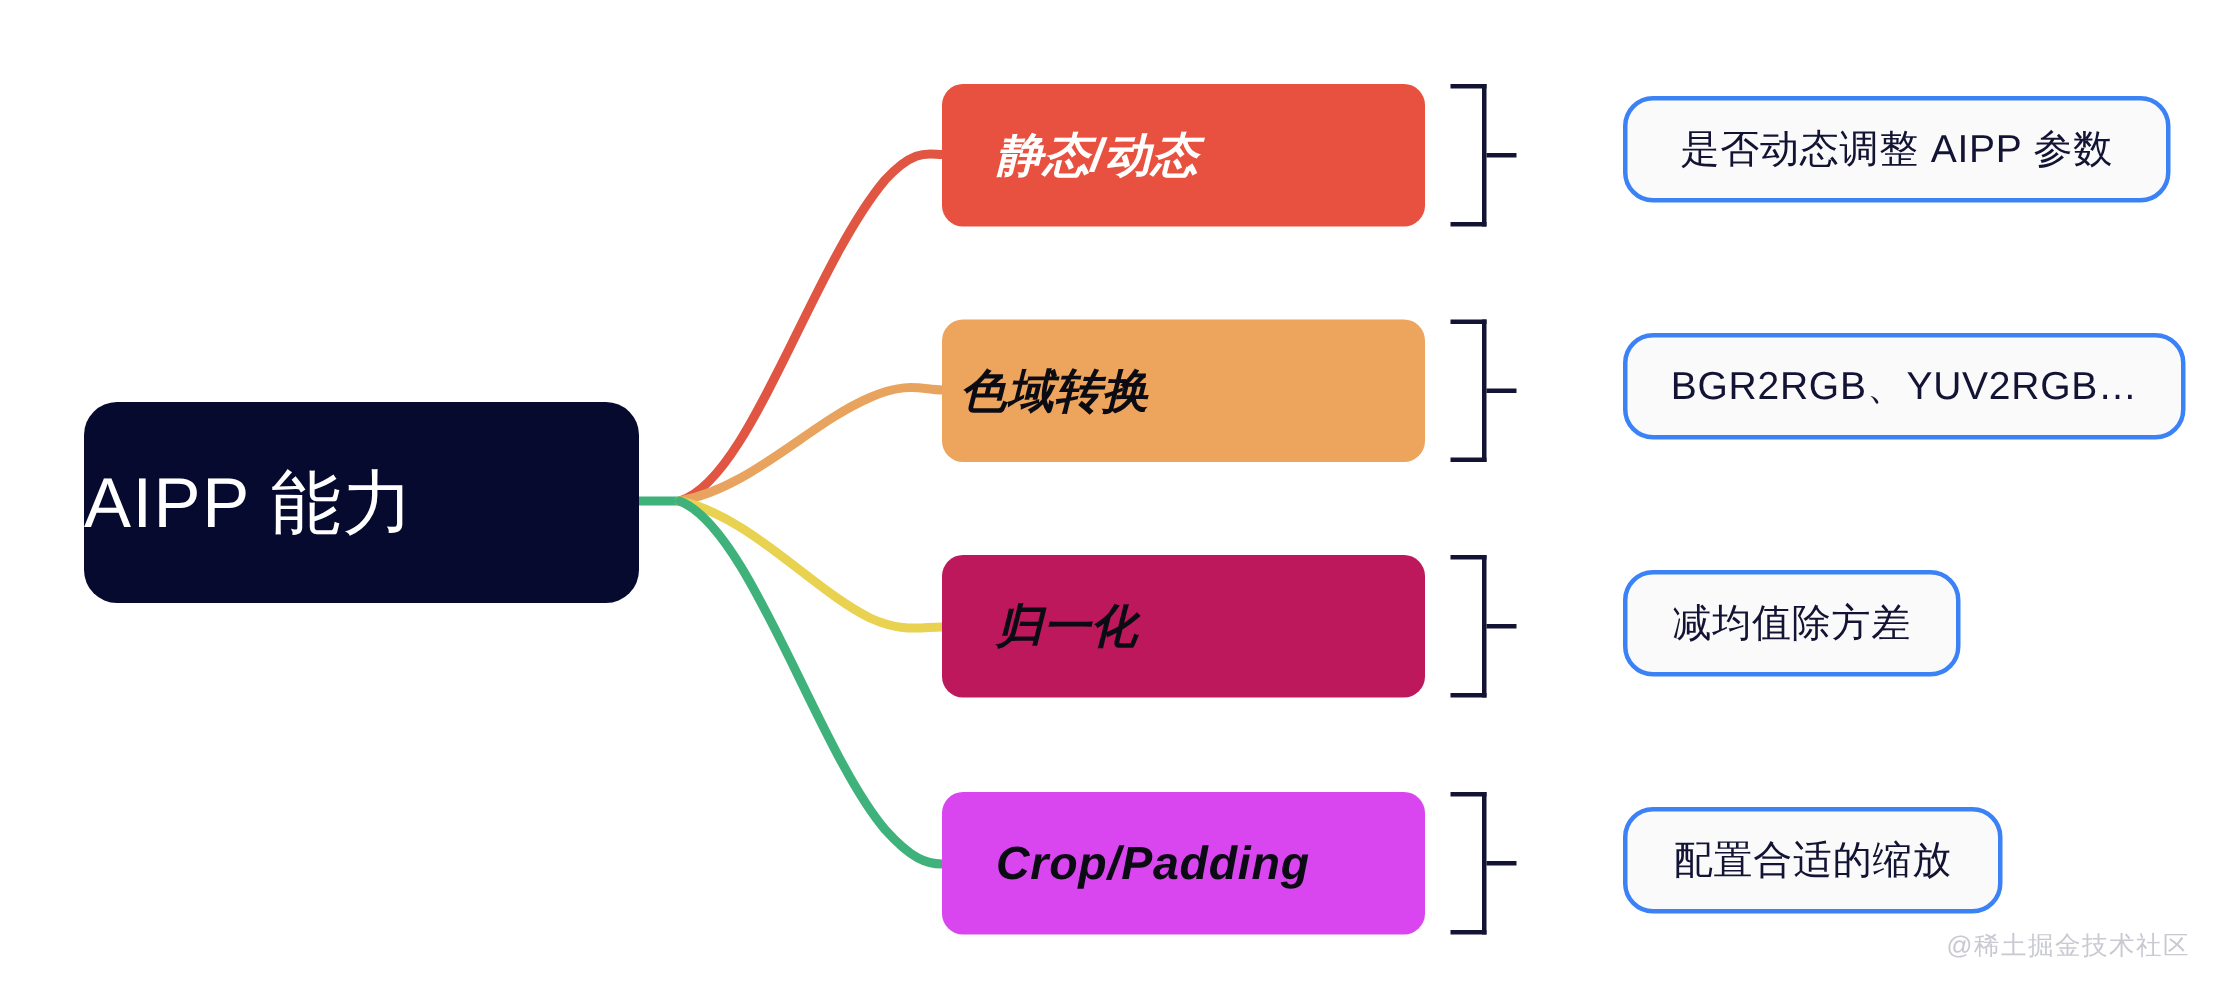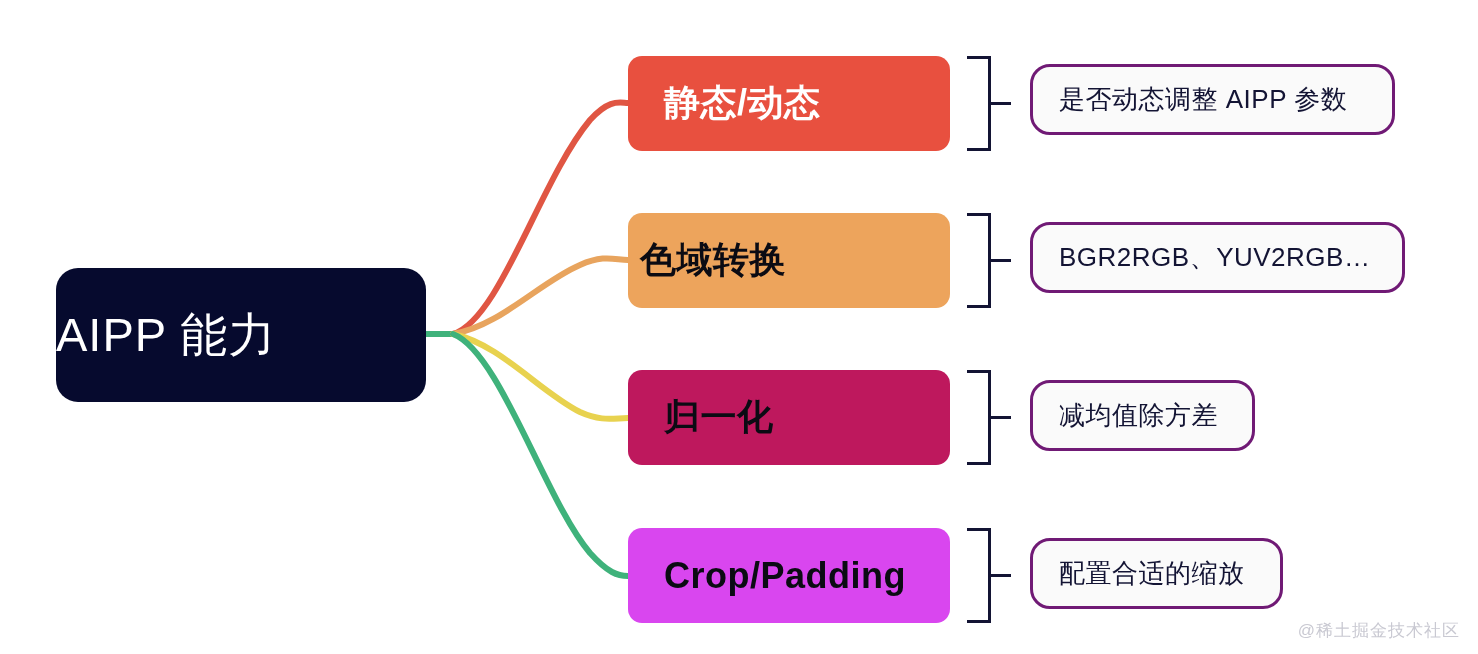--- a/index.html
+++ b/index.html
@@ -55,24 +55,25 @@
     left: 628px;
     width: 322px;
     height: 95px;
     border-radius: 14px;
     display: flex;
     align-items: center;
     box-sizing: border-box;
     padding-left: 36px;
   }
   .branch-label {
-    font-size: 36px;
+    font-size: 31px;
     font-weight: bold;
     white-space: nowrap;
     letter-spacing: 0.5px;
+    font-style: italic;
   }
   .branch-r1 { top: 56px;  background: #E8503F; }
   .branch-r2 { top: 213px; background: #EDA45C; padding-left: 12px; }
   .branch-r3 { top: 370px; background: #be185d; }
   .branch-r4 { top: 528px; background: #d946ef; }
   .txt-white { color: #ffffff; }
   .txt-dark  { color: #0B0B13; }
 
   
   .bracket {
@@ -97,27 +98,28 @@
   .br-r3 { top: 370px; }
   .br-r4 { top: 528px; }
   .st-r1 { top: 102px; }
   .st-r2 { top: 259px; }
   .st-r3 { top: 416px; }
   .st-r4 { top: 574px; }
 
   
   .detail-node {
     position: absolute;
-    left: 1030px;
+    left: 1082px;
     height: 71px;
     background: #FAFAFA;
-    border: 3px solid #701a75;
+    border: 3px solid #3b82f6;
     border-radius: 20px;
     display: flex;
     align-items: center;
+    justify-content: center;
     box-sizing: border-box;
     padding: 0 26px;
   }
   .detail-label {
     color: #131434;
     font-size: 26px;
     font-weight: 400;
     white-space: nowrap;
     letter-spacing: 0.5px;
   }

